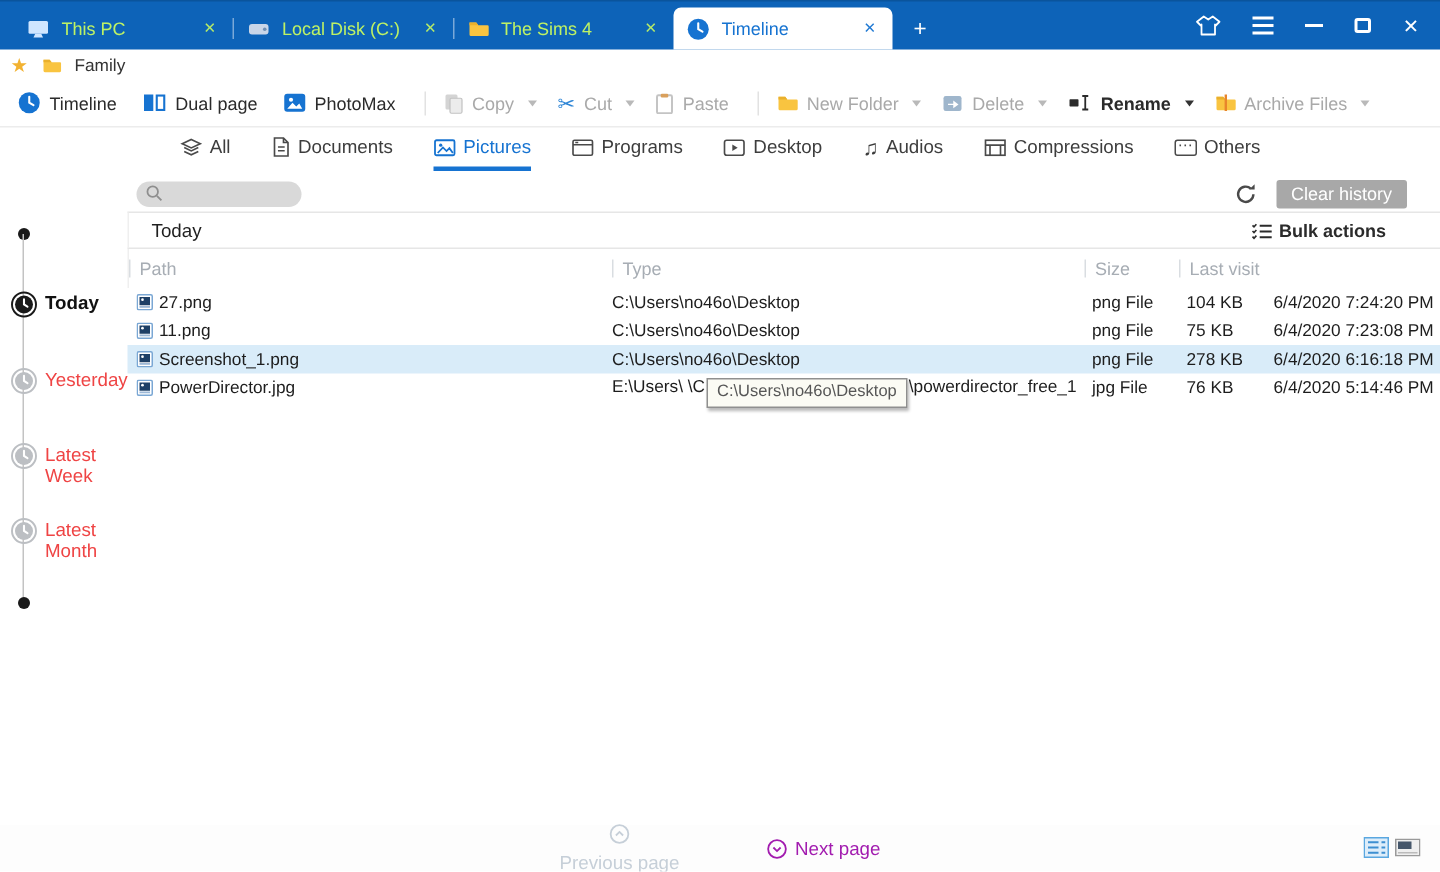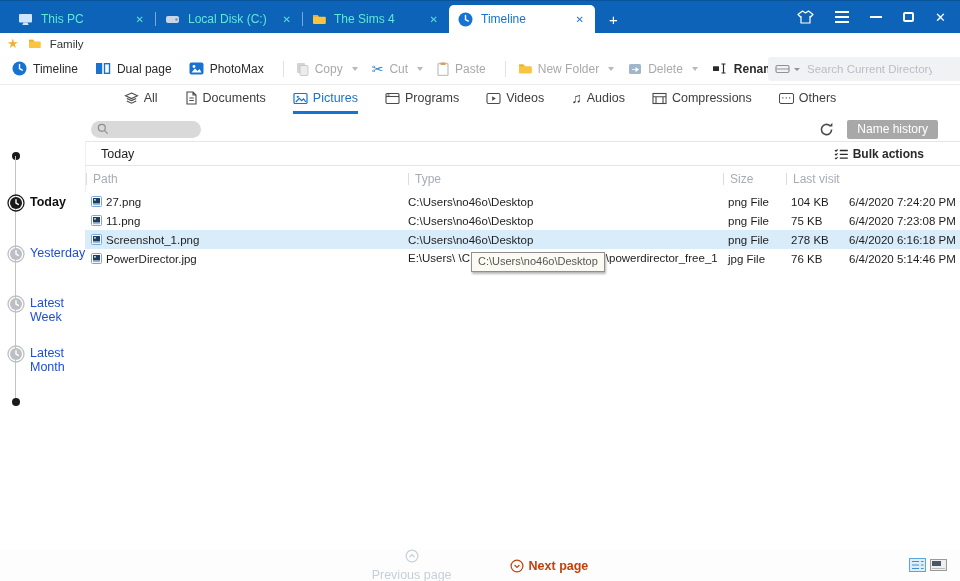--- a/index.html
+++ b/index.html
@@ -3,21 +3,21 @@
 <meta charset="utf-8">
 <style>
   * { margin:0; padding:0; box-sizing:border-box; }
   html,body { width:960px; height:581px; overflow:hidden; background:#fff; }
   .app { position:relative; width:960px; height:581px; font-family:"Liberation Sans",sans-serif; background:#fff; color:#222; }
   svg { display:block; }
 
   
   .titlebar { position:absolute; top:0; left:0; right:0; height:33px; background:#0d63b8; border-top:1px solid #0a549c; display:flex; justify-content:space-between; }
   .tabs { display:flex; align-items:flex-end; padding-left:9px; }
-  .tab { width:146px; height:28px; display:flex; align-items:center; gap:8px; padding:0 9px; font-size:12px; color:#5eead4; cursor:default; }
+  .tab { width:146px; height:28px; display:flex; align-items:center; gap:8px; padding:0 9px; font-size:12px; color:#bef264; cursor:default; }
   .tab .tlabel { flex:1; white-space:nowrap; overflow:hidden; }
   .tab .tclose { font-size:10px; opacity:.95; padding:0 2px; }
   .tab.active { background:#fff; color:#1673d1; border-radius:5px 5px 0 0; }
   .tab.active .tclose { color:#1673d1; }
   .tabsep { width:1px; height:14px; background:rgba(255,255,255,.45); margin-bottom:7px; }
   .newtab { color:#fff; font-size:15px; margin:0 0 6px 14px; line-height:1; }
   .winctl { display:flex; align-items:center; gap:21px; padding-right:14px; color:#fff; }
   .wc-menu { display:flex; flex-direction:column; gap:3px; }
   .wc-menu i { display:block; width:14px; height:2px; background:#fff; }
   .wc-min { width:12px; height:2px; background:#fff; }
@@ -48,21 +48,21 @@
   .fothers-box { display:inline-flex; align-items:center; justify-content:center; width:15px; height:11px; border:1.2px solid #4a4a4a; border-radius:2px; font-size:10px; line-height:1; color:#4a4a4a; }
   .fmusic { font-size:14px; line-height:1; color:#3d3d3d; }
 
   
   .content { position:absolute; top:114px; bottom:31px; left:0; right:0; }
 
   
   .snav { position:absolute; left:0; top:0; width:85px; bottom:0; }
   .sline { position:absolute; left:15px; top:42px; width:1px; height:246px; background:#c3c3c3; }
   .sdot { position:absolute; left:12px; width:8px; height:8px; border-radius:50%; background:#1a1a1a; }
-  .snav-item { position:absolute; left:7px; display:flex; gap:5px; align-items:flex-start; font-size:12.5px; color:#1d4ed8; }
+  .snav-item { position:absolute; left:7px; display:flex; gap:5px; align-items:flex-start; font-size:12.5px; color:#ef4444; }
   .snav-item .slabel { margin-top:1px; line-height:1.15; max-width:52px; }
   .snav-item.active { color:#111; font-weight:700; }
 
   
   .panel { position:absolute; left:85px; right:0; top:0; bottom:0; }
   .searchrow { height:27px; display:flex; align-items:center; justify-content:space-between; padding:3px 22px 0 6px; }
   .pill { width:110px; height:17px; background:#d9d9d9; border-radius:9px; display:flex; align-items:center; gap:3px; padding:0 6px; }
   .pill input { width:80px; border:none; background:transparent; outline:none; font-size:11px; font-family:"Liberation Sans",sans-serif; }
   .srright { display:flex; align-items:center; gap:13px; }
   .clearbtn { background:#a8a8a8; color:#fff; font-size:12px; padding:2px 10px 3px; border-radius:2px; }
@@ -85,21 +85,21 @@
   .c-type { padding-left:6px; }
   .c-size { padding-left:6px; }
   .c-visit { padding-left:6px; }
 
   .tooltip { display:inline-block; position:relative; top:3px; margin:0 1px; background:#fbfbf4; border:1px solid #8f8f8f; box-shadow:1px 2px 2px rgba(0,0,0,.28); padding:0px 6px 1px; font-size:11px; color:#565656; line-height:1.5; z-index:5; }
 
   
   .footer { position:absolute; bottom:0; left:0; right:0; height:31px; background:#fdfdfd; display:flex; align-items:center; justify-content:center; gap:58px; font-size:12.5px; }
   .pgbtn { display:inline-flex; align-items:center; gap:5px; }
   .pgbtn.disabled { color:#c6cfd8;flex-direction:column; }
-  .pgbtn.enabled { color:#c2410c; font-weight:700; }
+  .pgbtn.enabled { color:#a21caf; font-weight:400; }
   .viewicons { position:absolute; right:13px; bottom:9px; display:flex; gap:4px; align-items:center; }
 </style>
 </head>
 <body>
 
 <div class="app">
 
   <div class="titlebar">
     <div class="tabs">
       <div class="tab">
@@ -263,30 +263,20 @@
       <span>
           <svg width="14" height="13" viewBox="0 0 14 12">
             <path d="M1 2h4.5l1.4 1.8H13a.8.8 0 0 1 .8.8V10a1 1 0 0 1-1 1H2a1 1 0 0 1-1-1z" fill="#f9c440"></path>
             <path d="M1 2h4.5l1.4 1.8H1z" fill="#eab02c"></path>
             <rect x="6.4" y="0.5" width="1.6" height="11" fill="#e8852b"></rect>
           </svg>
         </span>
       <span>Archive Files</span>
     </span>
     <span class="chev"></span>
-    <div class="searchbox">
-      <span>
-          <svg width="16" height="12" viewBox="0 0 16 12">
-            <rect x="1" y="2.5" width="13" height="7" rx="1.5" fill="none" stroke="#8d9299" stroke-width="1.2"></rect>
-            <path d="M1.5 6h12.5" stroke="#8d9299" stroke-width="1"></path>
-          </svg>
-        </span>
-      <span class="schev"></span>
-      <input type="text" placeholder="Search Current Directory" style="">
-    </div>
   </div>
 
   <div class="filterbar">
     <span class="fitem">
       <span>
           <svg width="15" height="13" viewBox="0 0 15 13">
             <path d="M7.5 1 13.5 3.8 7.5 6.6 1.5 3.8z M2.8 6.4l4.7 2.2 4.7-2.2 M2.8 9l4.7 2.2L12.2 9" fill="none" stroke="#4a4a4a" stroke-width="1.1"></path>
           </svg>
         </span>
       <span>All</span>
@@ -319,21 +309,21 @@
         </span>
       <span>Programs</span>
     </span>
     <span class="fitem">
       <span>
           <svg width="15" height="13" viewBox="0 0 15 13">
             <rect x="1" y="1.5" width="13" height="10" rx="1.5" fill="none" stroke="#4a4a4a" stroke-width="1.1"></rect>
             <path d="M6.2 4.3v4.4l3.6-2.2z" fill="#4a4a4a"></path>
           </svg>
         </span>
-      <span>Videos</span>
+      <span>Desktop</span>
     </span>
     <span class="fitem">
       <span class="fmusic">♫</span>
       <span>Audios</span>
     </span>
     <span class="fitem">
       <span>
           <svg width="15" height="13" viewBox="0 0 15 13">
             <rect x="1" y="1.5" width="13" height="10" fill="none" stroke="#4a4a4a" stroke-width="1.1"></rect>
             <path d="M1 4.7h13 M4 4.7v7 M11 4.7v7" stroke="#4a4a4a" stroke-width="1.1"></path>
@@ -408,21 +398,21 @@
             </span>
           <input type="text" style="">
         </span>
         <span class="srright">
           <span>
               <svg width="15" height="15" viewBox="0 0 15 15">
                 <path d="M12.6 7.5a5.1 5.1 0 1 1-1.7-3.8" fill="none" stroke="#4a4a4a" stroke-width="1.6"></path>
                 <path d="M13.4 0.8v3.6h-3.6z" fill="#4a4a4a"></path>
               </svg>
             </span>
-          <span class="clearbtn">Name history</span>
+          <span class="clearbtn">Clear history</span>
         </span>
       </div>
 
       <div class="band">
         <span class="band-title">Today</span>
         <span class="bulk">
           <span>
               <svg width="14" height="12" viewBox="0 0 14 12">
                 <path d="M1 2.2l1 1 1.6-1.7 M1 6l1 1 1.6-1.7 M1 9.8l1 1 1.6-1.7" fill="none" stroke="#2b2b2b" stroke-width="1.1"></path>
                 <path d="M5.8 2.5h8 M5.8 6.3h8 M5.8 10.1h8" stroke="#2b2b2b" stroke-width="1.3"></path>

